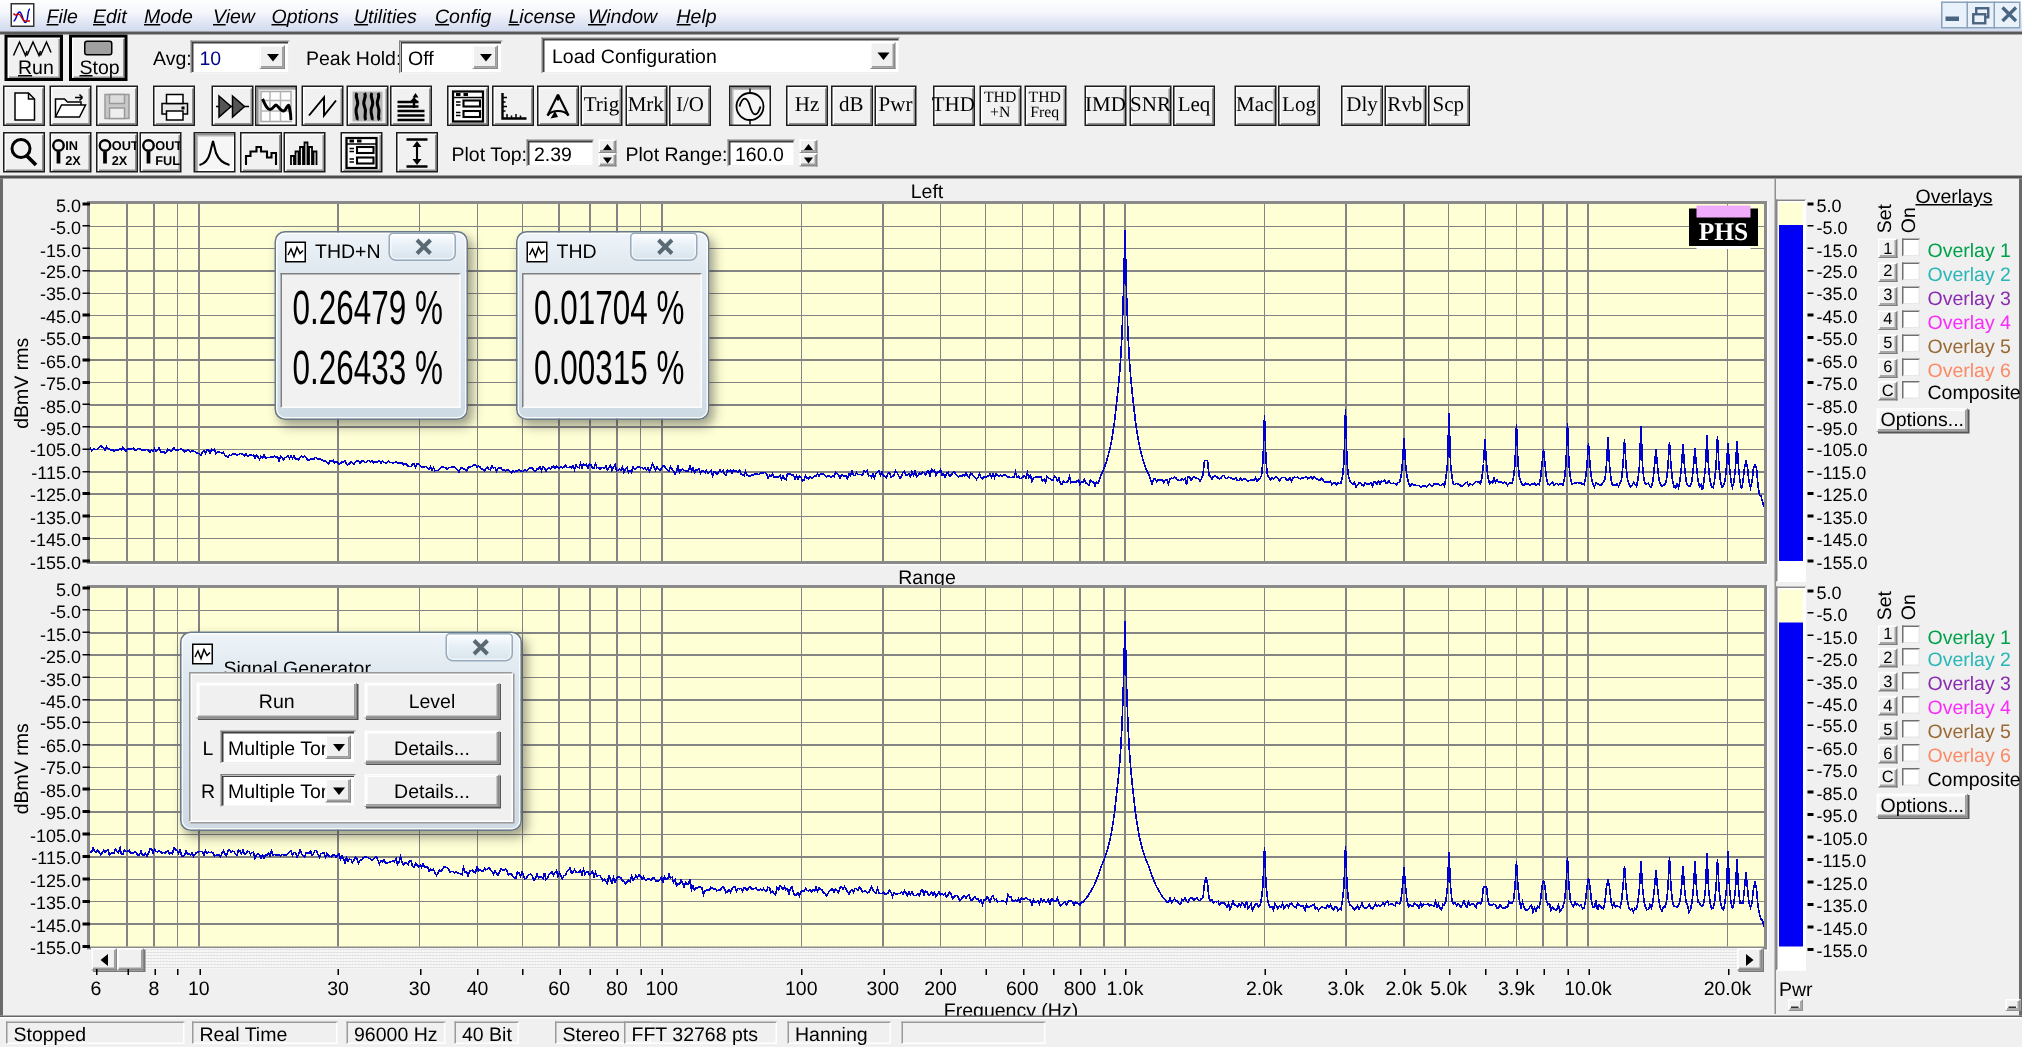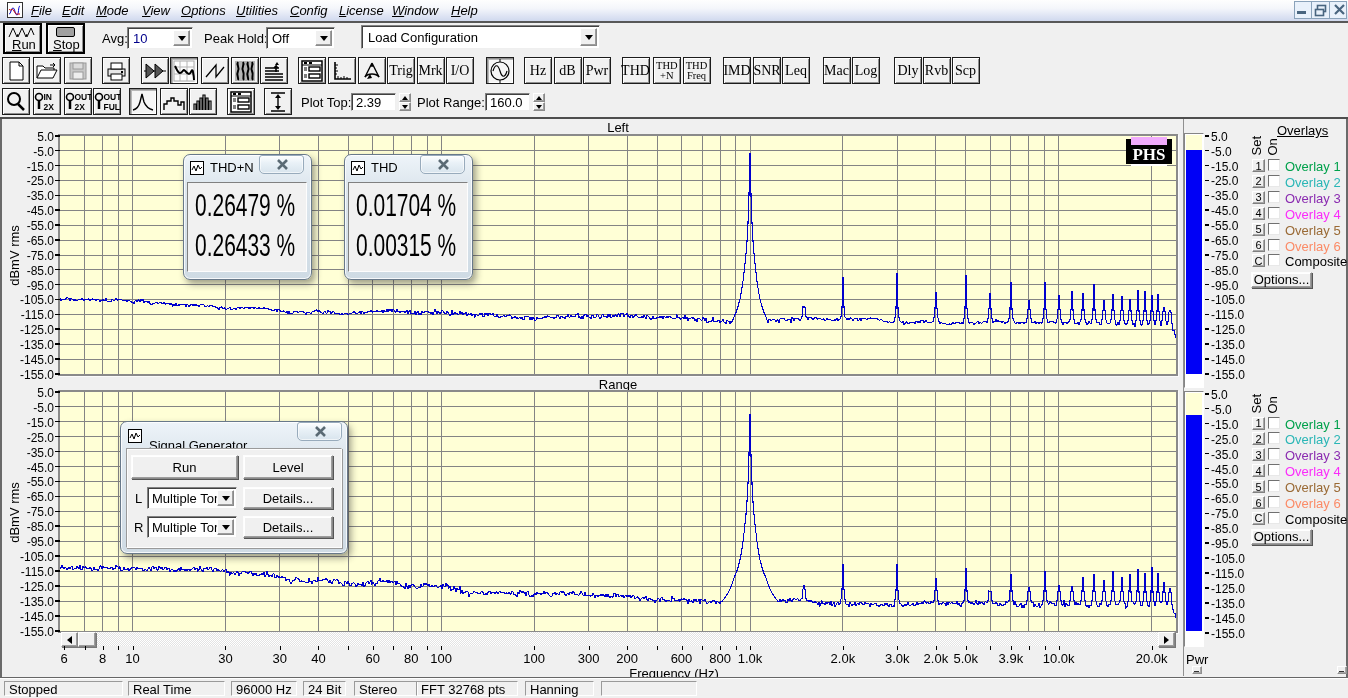--- a/index.html
+++ b/index.html
@@ -756,16 +756,16 @@
     <div class="carr">
       <div class="tri"></div>
     </div>
   </div>
 <div class="b95" style="left:243px;top:516px;width:90px;height:22px">Details...</div>
 <div class="ab" style="left:0;top:677px;width:1348px;height:1px;background:#666"></div>
 <div class="ab" style="left:0;top:678px;width:1348px;height:20px;background:#f0f0f0;border-top:1px solid #fff"></div>
 <div class="statp" style="left:4px;width:119px">Stopped</div>
 <div class="statp" style="left:128px;width:97px">Real Time</div>
 <div class="statp" style="left:231px;width:66px">96000 Hz</div>
-<div class="statp" style="left:303px;width:43px">24 Bit</div>
-<div class="statp" style="left:354px;width:64px">Stereo</div>
+<div class="statp" style="left:303px;width:43px">40 Bit</div>
+<div class="statp" style="left:370px;width:64px">Stereo</div>
 <div class="statp" style="left:416px;width:102px">FFT 32768 pts</div>
 <div class="statp" style="left:525px;width:69px">Hanning</div>
 <div class="statp" style="left:601px;width:96px"></div>
 </body></html>

